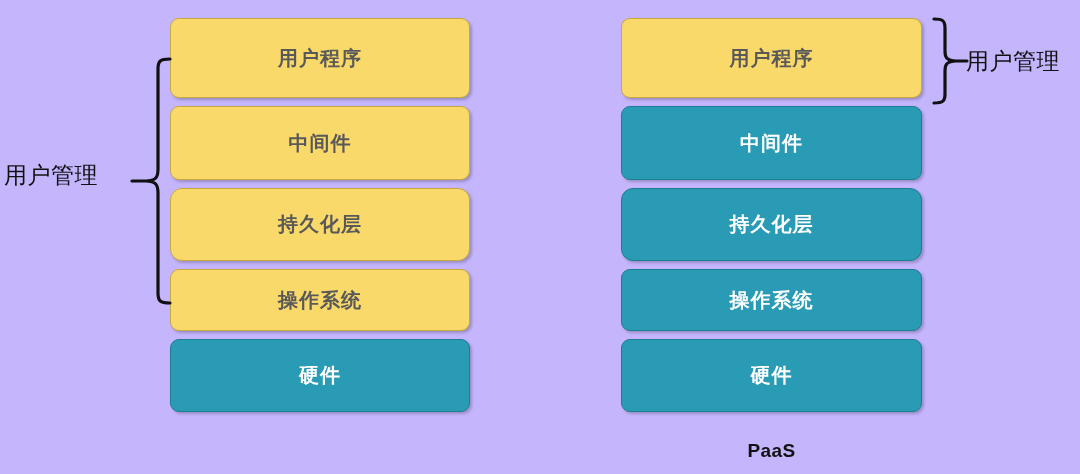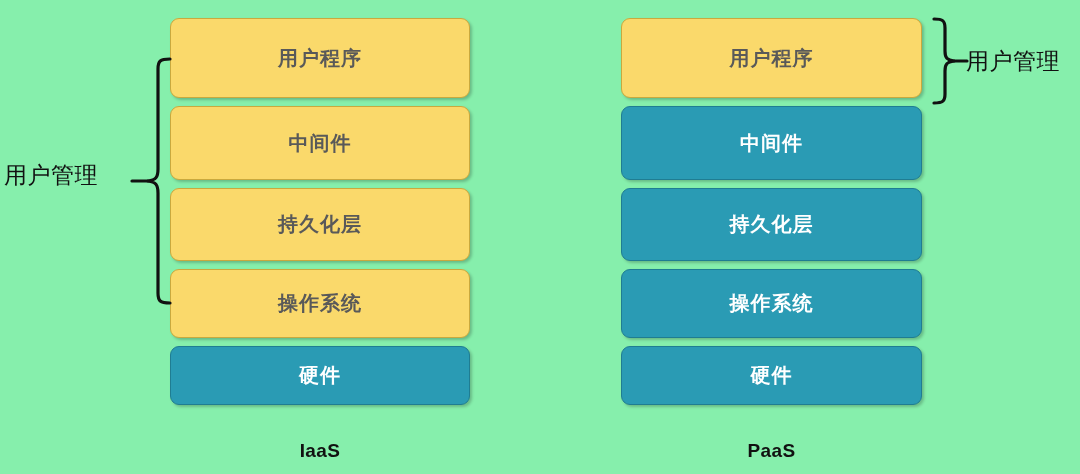--- a/index.html
+++ b/index.html
@@ -11,21 +11,21 @@
     width: 1080px;
     height: 474px;
     font-family: "Liberation Sans", "DejaVu Sans", sans-serif;
     overflow: hidden;
     position: relative;
   }
   #canvas {
     position: relative;
     width: 1080px;
     height: 474px;
-    background: #86efac;
+    background: #c4b5fd;
   }
 
   
   .stack {
     position: absolute;
     top: 18px;
   }
   #stack-iaas { left: 170px; width: 300px; }
   #stack-paas { left: 621px; width: 301px; }
 
@@ -52,23 +52,23 @@
   }
   .box-teal {
     background: #2A9BB4;
     border-color: #1f7d92;
     color: #ffffff;
   }
 
   
   .h1 { height: 80px; }
   .h2 { height: 74px; }
-  .h3 { height: 73px; }
-  .h4 { height: 69px; }
-  .h5 { height: 59px; }
+  .h3 { height: 73px; border-radius: 12px; }
+  .h4 { height: 62px; }
+  .h5 { height: 73px; }
 
   
   .caption {
     position: absolute;
     text-align: center;
     font-size: 19px;
     font-weight: 700;
     color: #111111;
     letter-spacing: 0.4px;
   }
@@ -100,21 +100,20 @@
 <div id="canvas">
 
   <div class="stack" id="stack-iaas">
     <div class="layer-box box-yellow h1">用户程序</div>
     <div class="layer-box box-yellow h2">中间件</div>
     <div class="layer-box box-yellow h3">持久化层</div>
     <div class="layer-box box-yellow h4">操作系统</div>
     <div class="layer-box box-teal h5">硬件</div>
   </div>
 
-  <div class="caption" id="caption-iaas">IaaS</div>
 
   <svg class="brace-svg" id="brace-left-svg" width="46" height="250" viewBox="0 0 46 250">
     <path d="M 44 3 C 34 3 32 5 32 13 L 32 113 C 32 121 30 124 22 125
              C 30 126 32 129 32 137 L 32 237 C 32 245 34 247 44 247" fill="none" stroke="#111111" stroke-width="3.2" stroke-linecap="round" stroke-linejoin="round"></path>
     <path d="M 22 125 L 6 125" fill="none" stroke="#111111" stroke-width="3.2" stroke-linecap="round"></path>
   </svg>
 
   <div class="annot-label" id="label-left">用户管理</div>
 
   <div class="stack" id="stack-paas">

